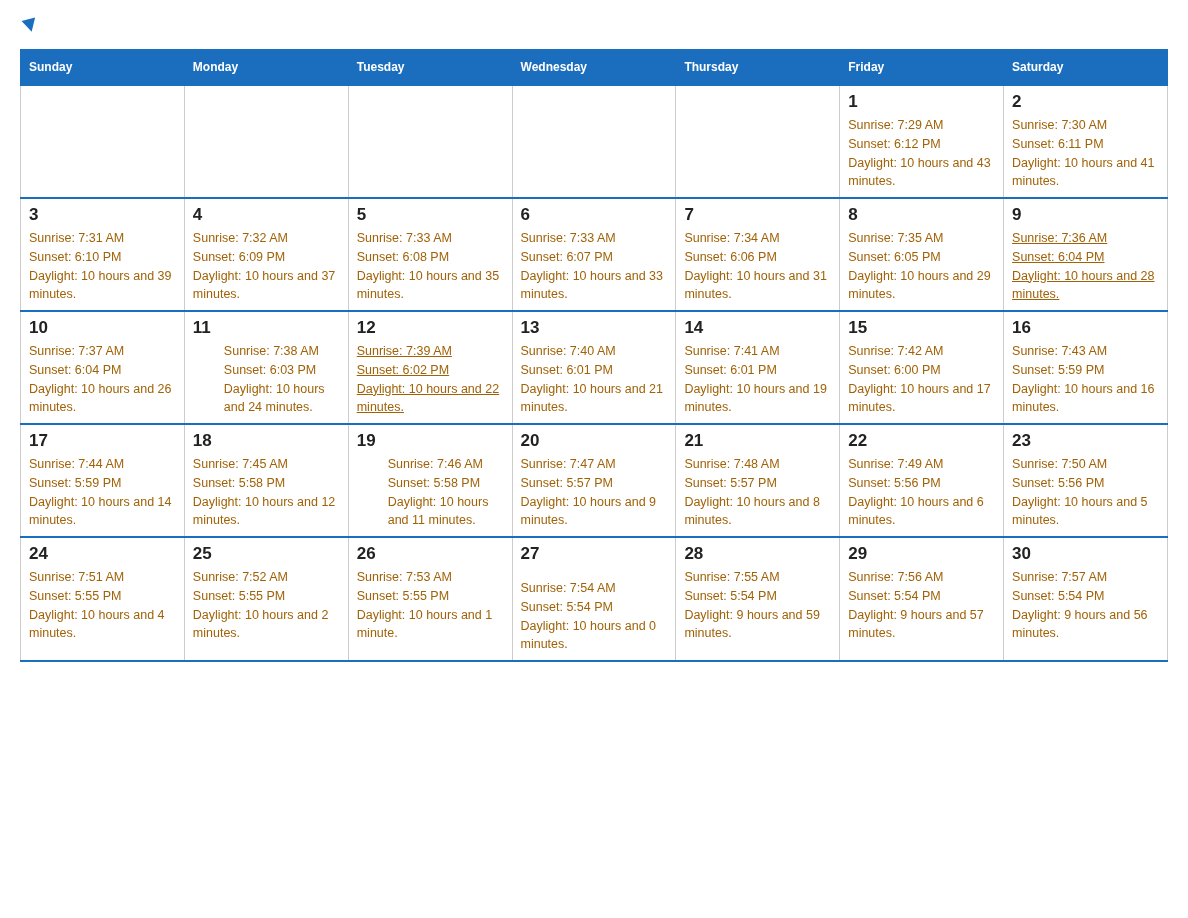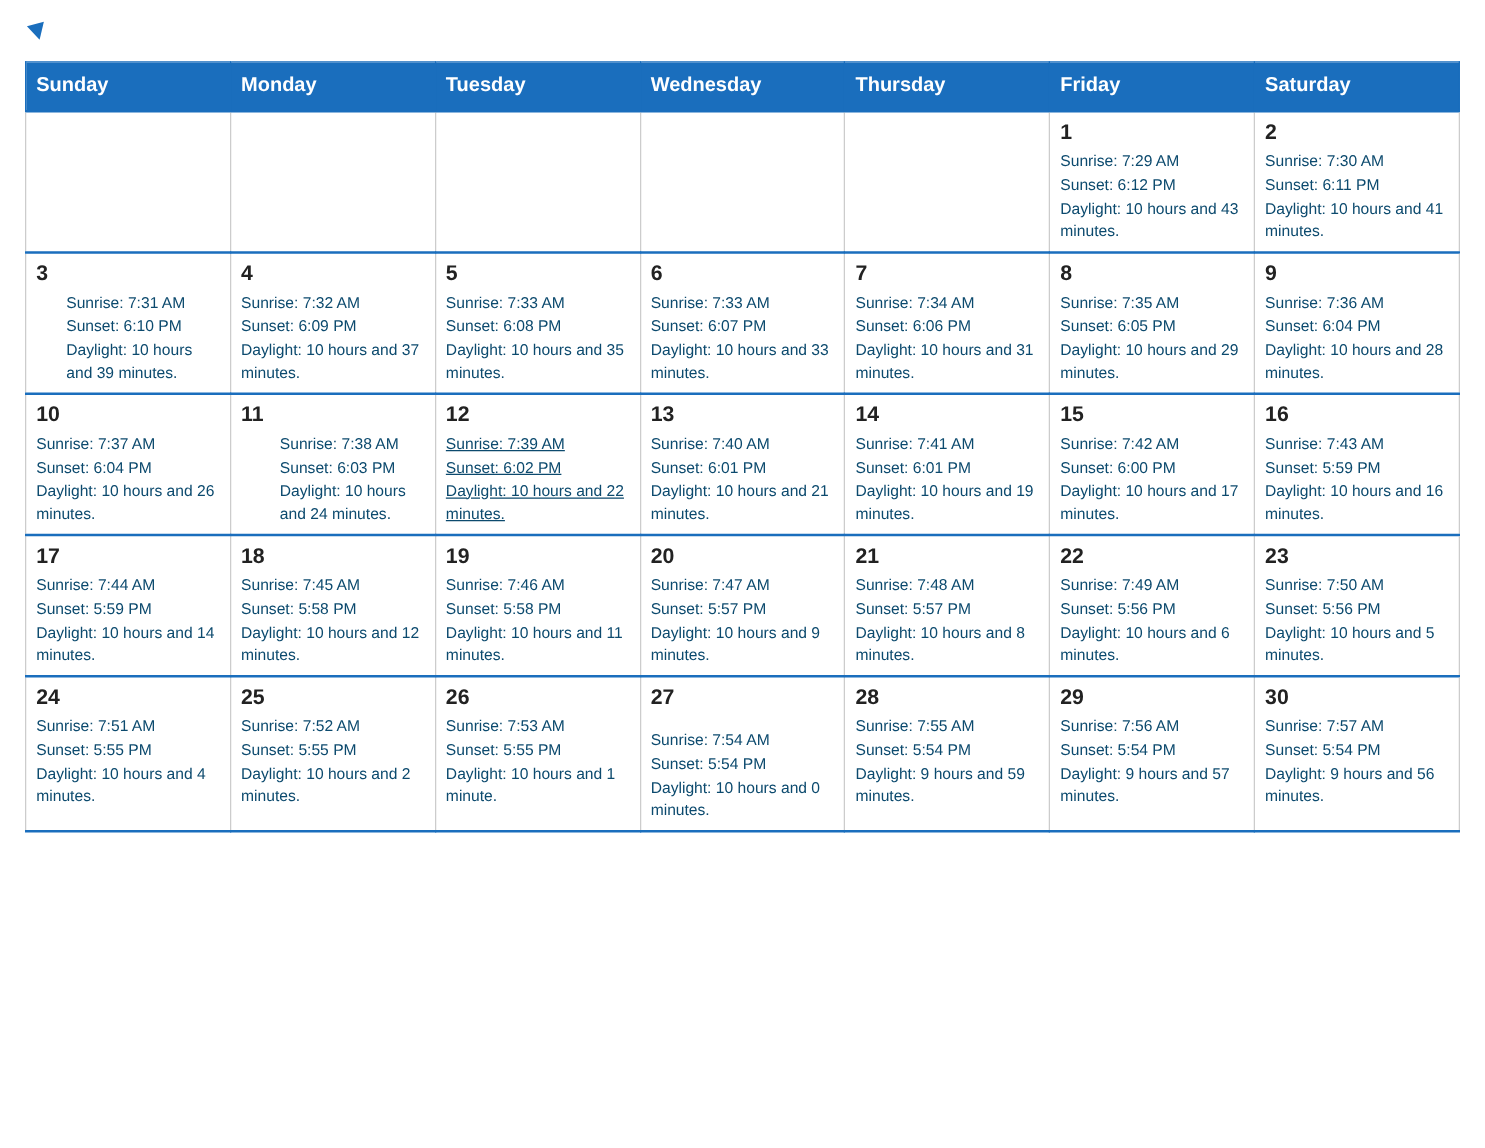--- a/index.html
+++ b/index.html
@@ -30,21 +30,21 @@
       color: #444;
       margin-top: 4px;
     }
     .calendar {
       width: 100%;
       border-collapse: collapse;
     }
     .calendar th {
       background: #1a6ebd;
       color: #fff;
-      font-size: 16px;
+      font-size: 12px;
       font-weight: bold;
       padding: 10px 8px;
       text-align: left;
       border: 1px solid #1a6ebd;
     }
     .calendar td {
       border: 1px solid #ccc;
       vertical-align: top;
       padding: 6px 8px;
       width: 14.28%;
@@ -58,21 +58,21 @@
     }
     .day-num {
       font-size: 17px;
       font-weight: bold;
       color: #222;
       display: block;
       margin-bottom: 4px;
     }
     .day-info {
       font-size: 12.5px;
-      color: #0c4a6e;
+      color: #a16207;
       line-height: 1.5;
     }
     .empty-cell {
       background: #f9f9f9;
     }
     .logo-wrapper {
       display: flex;
       flex-direction: row;
       align-items: center;
     }
@@ -142,21 +142,21 @@
         <td>
           <span class="day-num">2</span>
           <div class="day-info" style="white-space: pre-line;">Sunrise: 7:30 AM
 Sunset: 6:11 PM
 Daylight: 10 hours and 41 minutes.</div>
         </td>
       </tr>
       <tr>
         <td>
           <span class="day-num">3</span>
-          <div class="day-info" style="white-space: pre-line; margin-left: 24px;">Sunrise: 7:31 AM
+          <div class="day-info" style="white-space: pre-line;">Sunrise: 7:31 AM
 Sunset: 6:10 PM
 Daylight: 10 hours and 39 minutes.</div>
         </td>
         <td>
           <span class="day-num">4</span>
           <div class="day-info" style="white-space: pre-line;">Sunrise: 7:32 AM
 Sunset: 6:09 PM
 Daylight: 10 hours and 37 minutes.</div>
         </td>
         <td>
@@ -178,21 +178,21 @@
 Daylight: 10 hours and 31 minutes.</div>
         </td>
         <td>
           <span class="day-num">8</span>
           <div class="day-info" style="white-space: pre-line;">Sunrise: 7:35 AM
 Sunset: 6:05 PM
 Daylight: 10 hours and 29 minutes.</div>
         </td>
         <td>
           <span class="day-num">9</span>
-          <div class="day-info" style="white-space: pre-line;">Sunrise: 7:36 AM
+          <div class="day-info" style="white-space: pre-line; text-decoration: underline;">Sunrise: 7:36 AM
 Sunset: 6:04 PM
 Daylight: 10 hours and 28 minutes.</div>
         </td>
       </tr>
       <tr>
         <td>
           <span class="day-num">10</span>
           <div class="day-info" style="white-space: pre-line;">Sunrise: 7:37 AM
 Sunset: 6:04 PM
 Daylight: 10 hours and 26 minutes.</div>
@@ -242,21 +242,21 @@
 Daylight: 10 hours and 14 minutes.</div>
         </td>
         <td>
           <span class="day-num">18</span>
           <div class="day-info" style="white-space: pre-line;">Sunrise: 7:45 AM
 Sunset: 5:58 PM
 Daylight: 10 hours and 12 minutes.</div>
         </td>
         <td>
           <span class="day-num">19</span>
-          <div class="day-info" style="white-space: pre-line;">Sunrise: 7:46 AM
+          <div class="day-info" style="white-space: pre-line; margin-left: 31px;">Sunrise: 7:46 AM
 Sunset: 5:58 PM
 Daylight: 10 hours and 11 minutes.</div>
         </td>
         <td>
           <span class="day-num">20</span>
           <div class="day-info" style="white-space: pre-line;">Sunrise: 7:47 AM
 Sunset: 5:57 PM
 Daylight: 10 hours and 9 minutes.</div>
         </td>
         <td>

